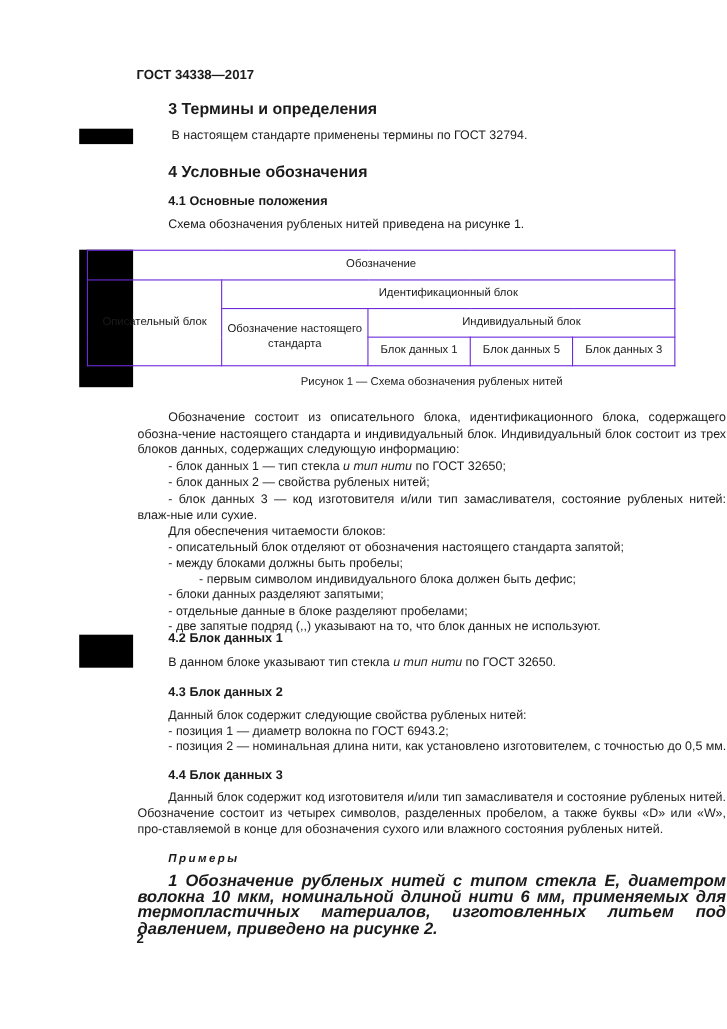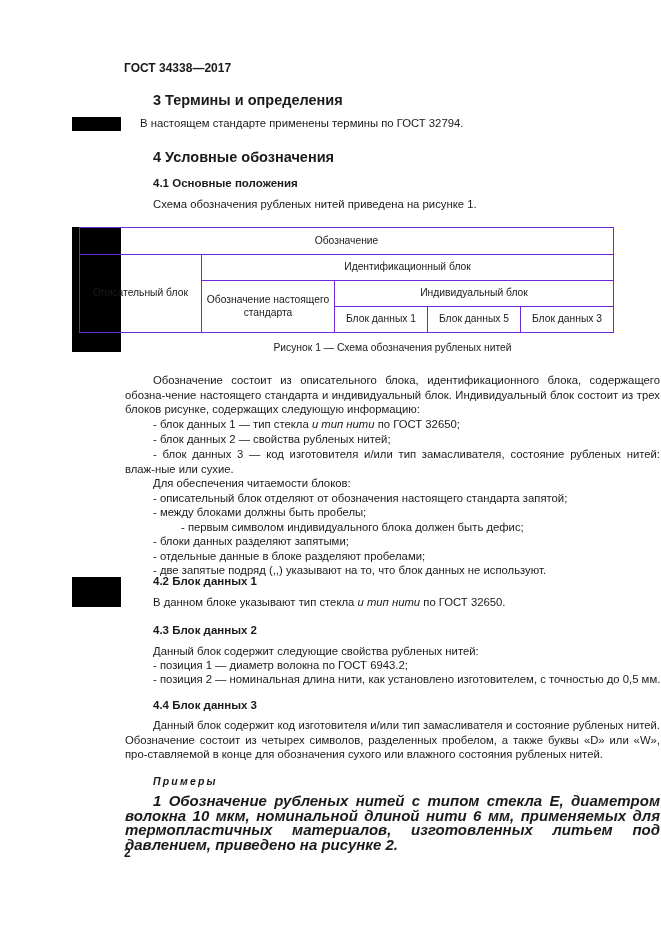--- a/index.html
+++ b/index.html
@@ -29,21 +29,21 @@
     .pagenum { left: 78px; top: 846px; font-size: 12px; font-weight: bold; }
     i.ital { font-style: italic; }
   </style>
 </head>
 <body>
 
 <div class="abs header">ГОСТ 34338—2017</div>
 
 <div class="abs h1" style="left:107px; top:92px;">3 Термины и определения</div>
 <div class="abs bar" style="left:72px; top:117px; height:14px;"></div>
-<div class="abs p" style="left:94px; top:116px;">В настоящем стандарте применены термины по ГОСТ 32794.</div>
+<div class="abs p" style="left:110px; top:116px;">В настоящем стандарте применены термины по ГОСТ 32794.</div>
 
 <div class="abs h1" style="left:107px; top:149px;">4 Условные обозначения</div>
 <div class="abs h2" style="left:107px; top:177px;">4.1 Основные положения</div>
 <div class="abs p" style="left:107px; top:197px;">Схема обозначения рубленых нитей приведена на рисунке 1.</div>
 
 <div class="abs bar" style="left:72px; top:227px; height:125px;"></div>
 <table class="fig">
   <tbody>
       <tr style="height:27px;">
     <td colspan="5">Обозначение</td>
@@ -58,21 +58,21 @@
   </tr>
   <tr style="height:26px;">
     <td>Блок данных 1</td>
     <td>Блок данных 5</td>
     <td>Блок данных 3</td>
   </tr>
 </tbody>
   </table>
 <div class="abs caption">Рисунок 1 — Схема обозначения рубленых нитей</div>
 
-<div class="abs p just indent" style="left:79px; top:373px; width:535px;">Обозначение состоит из описательного блока, идентификационного блока, содержащего обозна-чение настоящего стандарта и индивидуальный блок. Индивидуальный блок состоит из трех блоков рисунке, содержащих следующую информацию:</div>
+<div class="abs p just indent" style="left:79px; top:373px; width:535px;">Обозначение состоит из описательного блока, идентификационного блока, содержащего обозна-чение настоящего стандарта и индивидуальный блок. Индивидуальный блок состоит из трех блоков данных, содержащих следующую информацию:</div>
 
 <div class="abs p" style="left:107px; top:417px;">
   <span>- блок данных 1 — тип стекла </span><i class="ital">и тип нити</i><span> по ГОСТ 32650;</span>
 </div>
 <div class="abs p" style="left:107px; top:432px;">- блок данных 2 — свойства рубленых нитей;</div>
 <div class="abs p just indent" style="left:79px; top:447px; width:535px;">- блок данных 3 — код изготовителя и/или тип замасливателя, состояние рубленых нитей: влаж-ные или сухие.</div>
 
 <div class="abs p" style="left:107px; top:476px;">Для обеспечения читаемости блоков:</div>
 <div class="abs p" style="left:107px; top:491px;">- описательный блок отделяют от обозначения настоящего стандарта запятой;</div>
 <div class="abs p" style="left:107px; top:505px;">- между блоками должны быть пробелы;</div>

